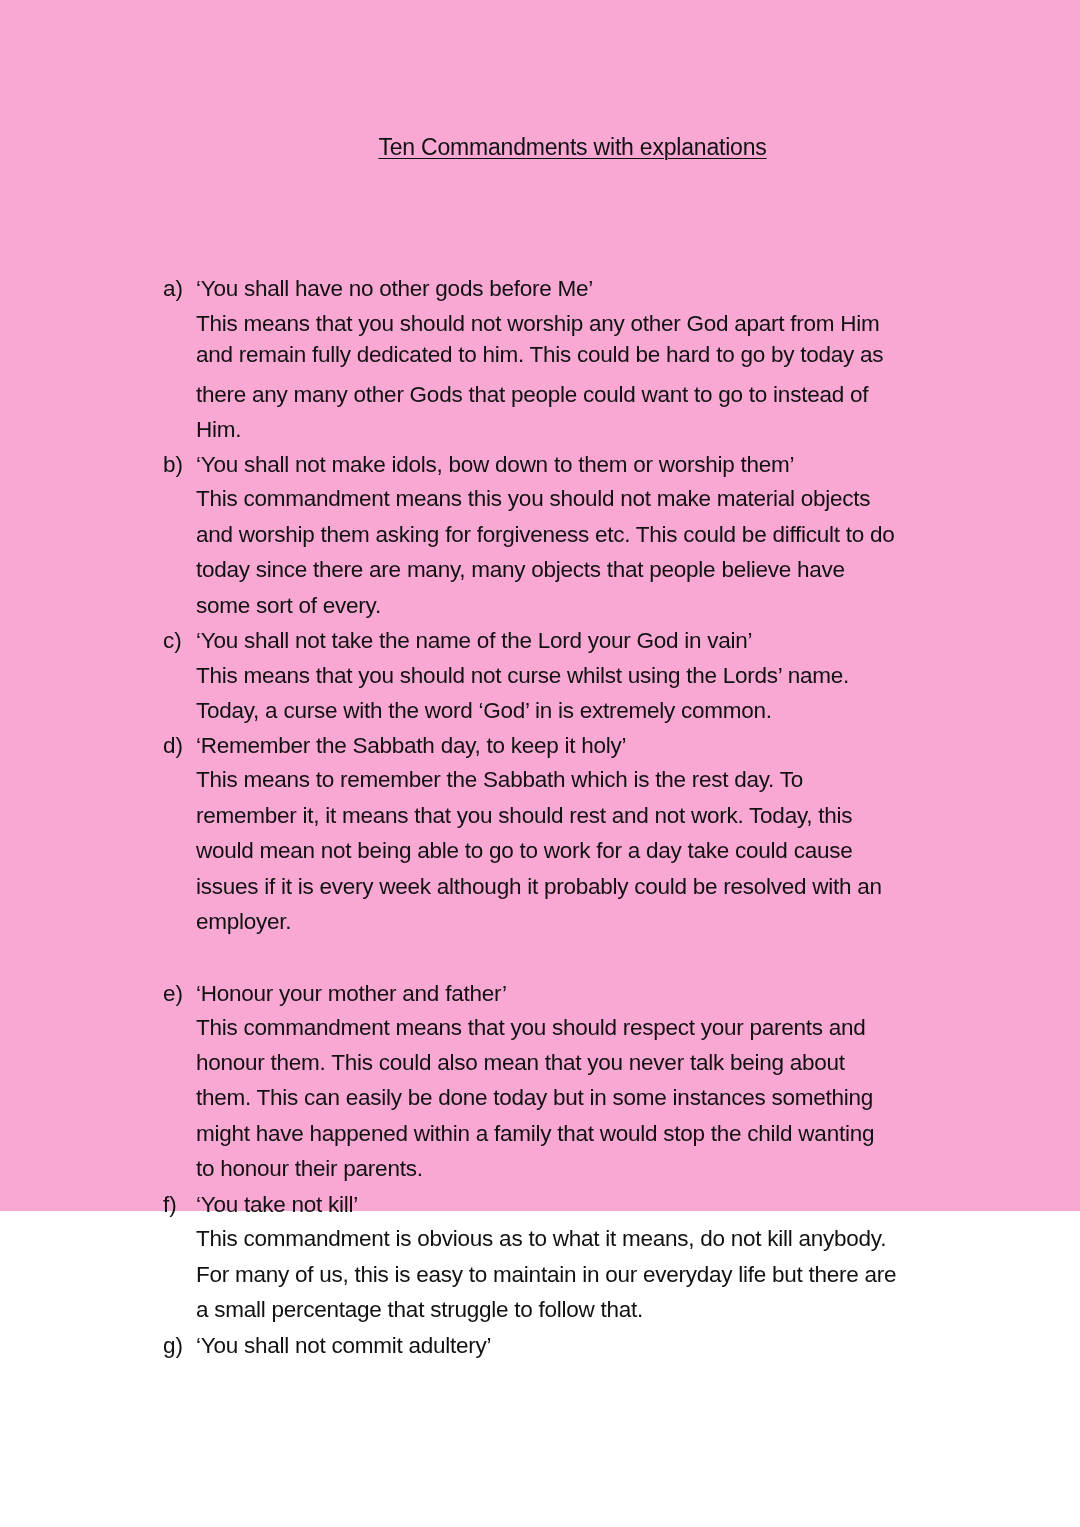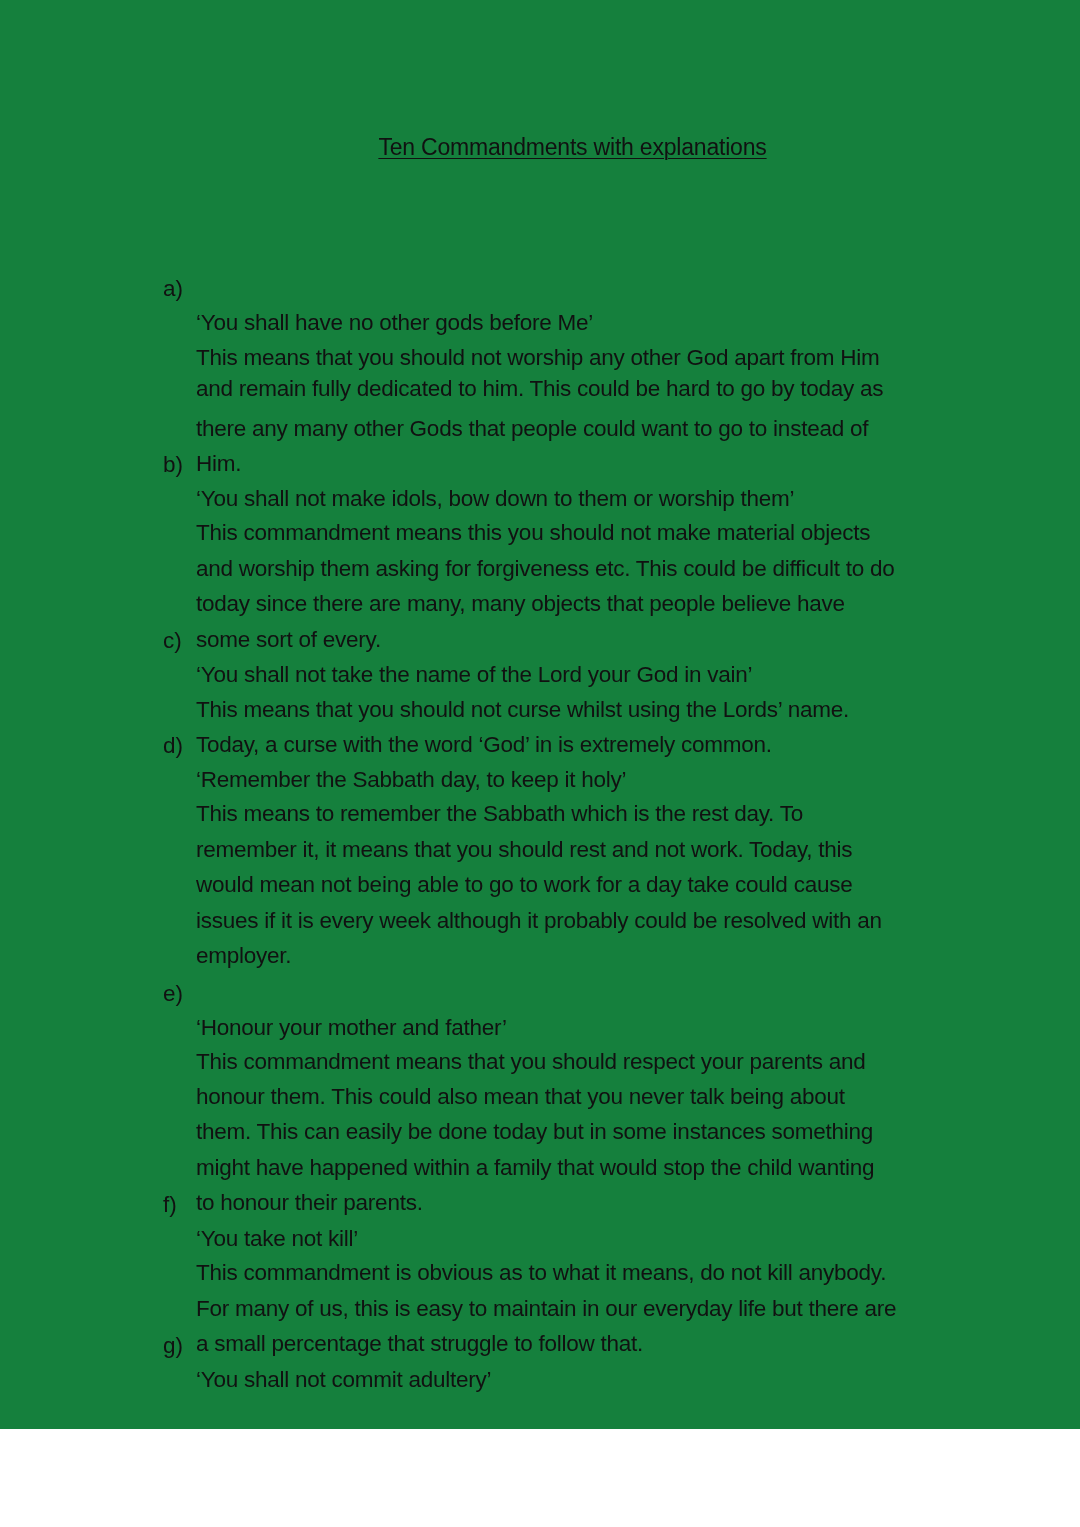--- a/index.html
+++ b/index.html
@@ -12,22 +12,22 @@
       height: 1527px;
       position: relative;
       overflow: hidden;
       font-family: "Liberation Sans", "DejaVu Sans", sans-serif;
       color: #111111;
     }
     .page {
       position: absolute;
       left: 0; top: 0;
       width: 1080px;
-      height: 1429px;
-      background: #15803d;
+      height: 1211px;
+      background: #f9a8d4;
     }
     .title {
       position: absolute;
       left: 0;
       width: 1145px;
       top: 131px;
       text-align: center;
       font-size: 23px;
       line-height: 32px;
       text-decoration: underline;
@@ -35,21 +35,20 @@
       text-decoration-thickness: 1px;
       letter-spacing: -0.2px;
     }
     .line {
       position: absolute;
       left: 196px;
       font-size: 22.5px;
       line-height: 30px;
       white-space: nowrap;
       letter-spacing: -0.25px;
-      margin-top: 34px;
     }
     .marker {
       position: absolute;
       left: 163px;
       font-size: 22.5px;
       line-height: 30px;
       white-space: nowrap;
     }
   </style>
 </head>

